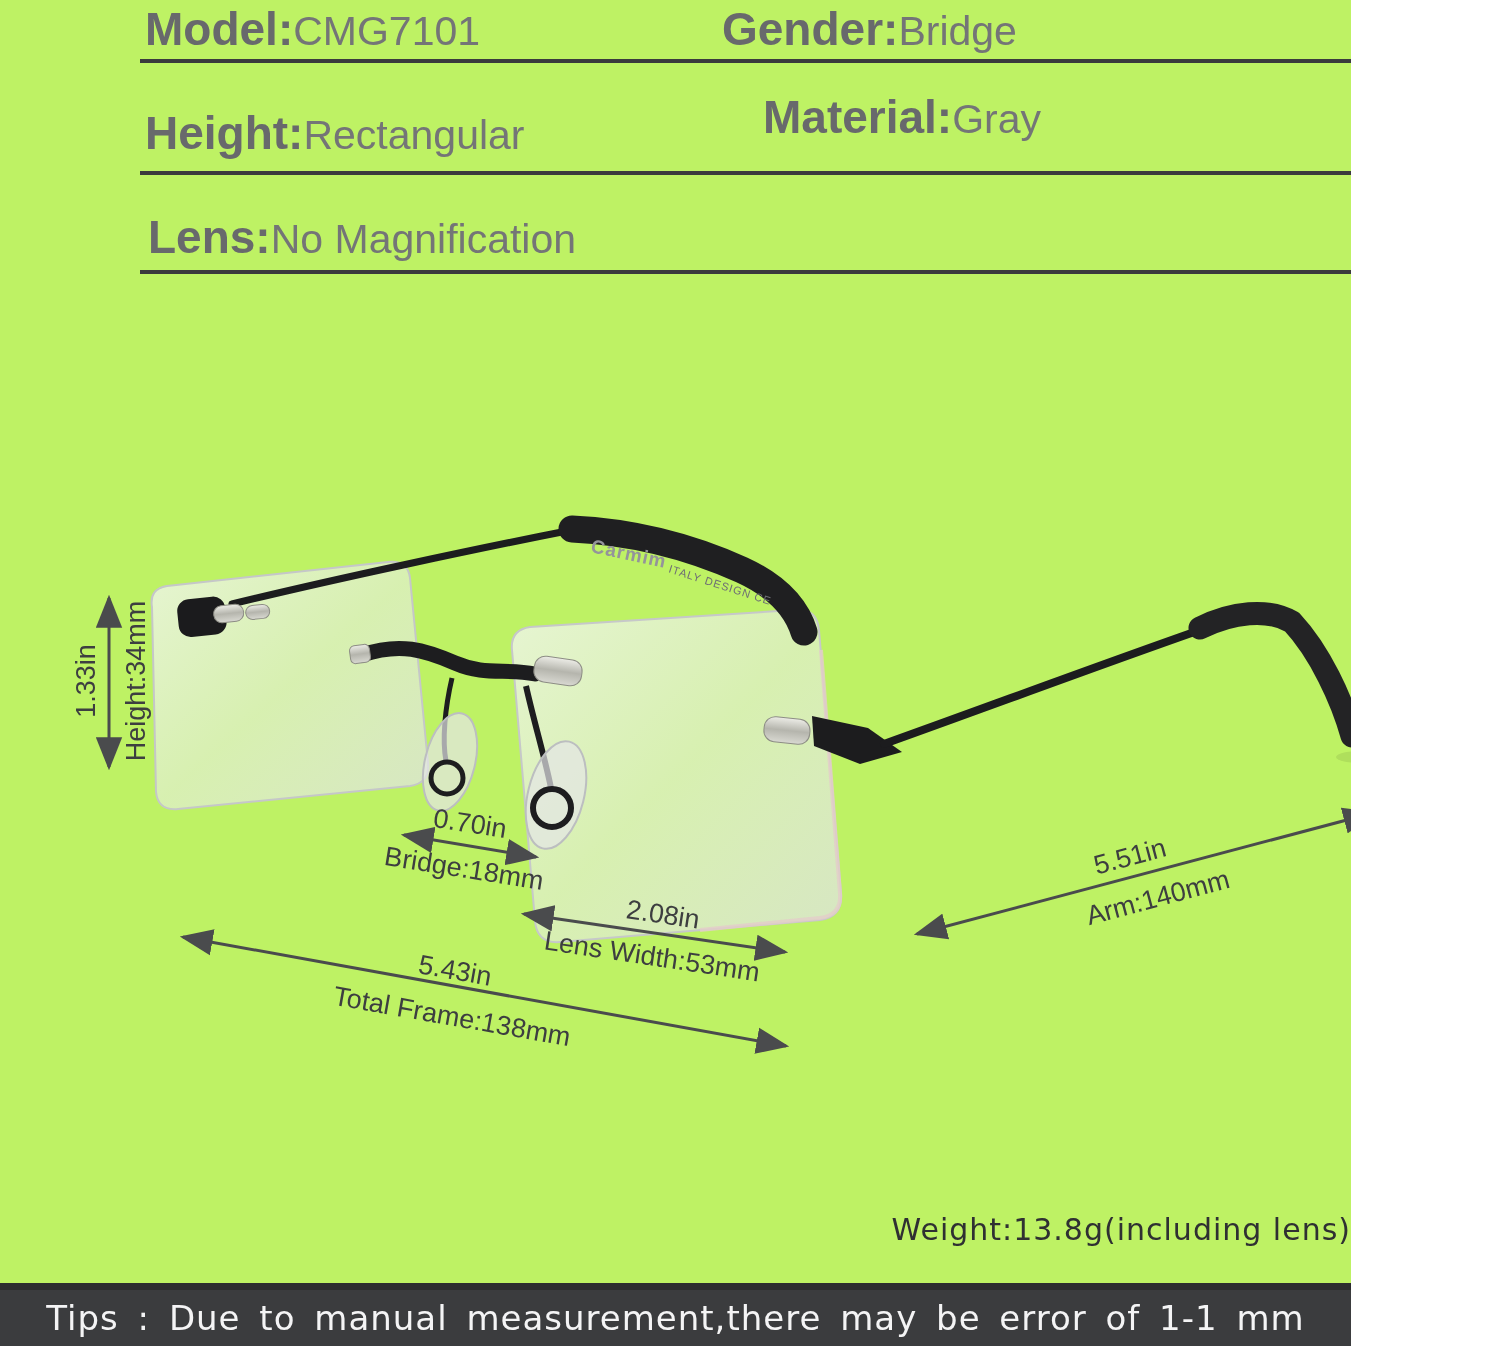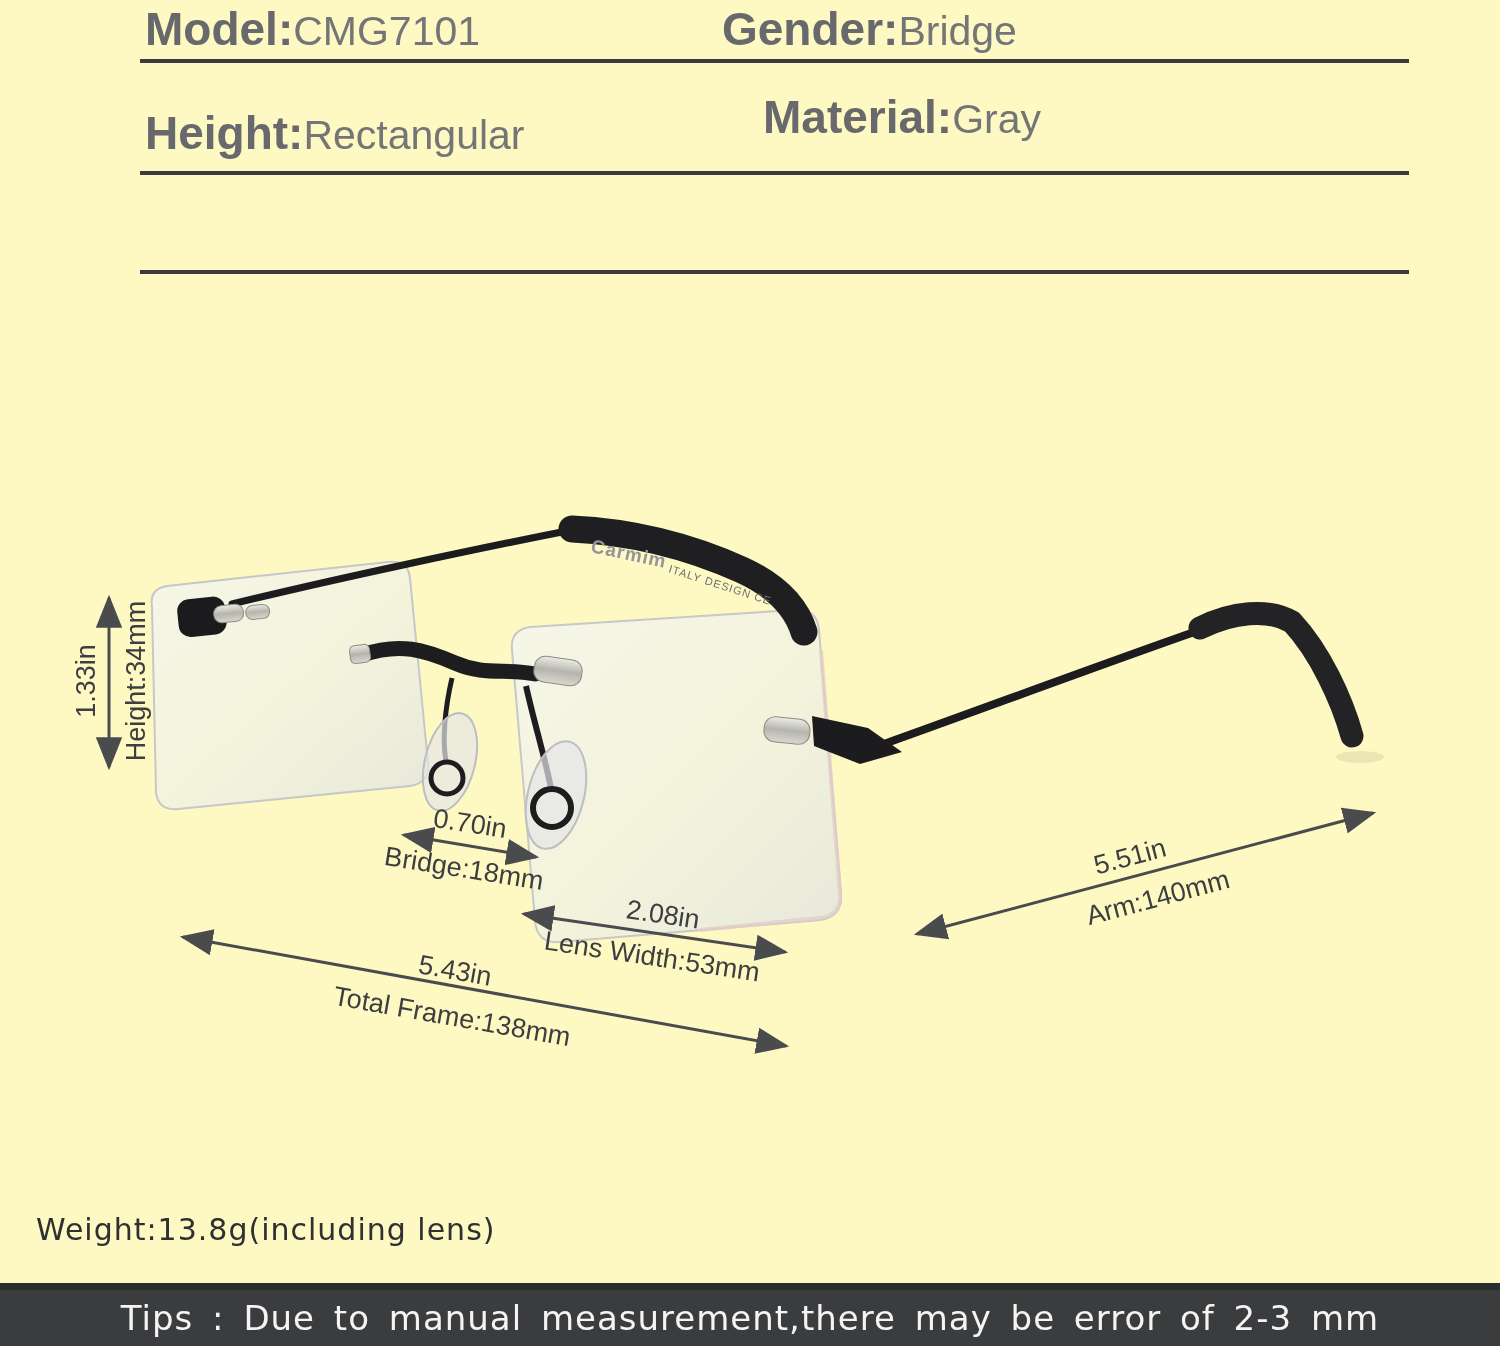--- a/index.html
+++ b/index.html
@@ -1,33 +1,33 @@
 <!DOCTYPE html>
 <html><head>
 <meta charset="utf-8">
 <style>
   html,body{margin:0;padding:0;background:#ffffff;}
   .canvas{
-    position:relative;width:1500px;height:1346px;background:#fef9c3;overflow:hidden;
+    position:relative;width:1351px;height:1346px;background:#bef264;overflow:hidden;
     font-family:"Liberation Sans", sans-serif;
   }
   
   .spec-cell{position:absolute;display:flex;align-items:baseline;white-space:nowrap;}
   .spec-label{font-size:46px;font-weight:bold;color:#68696c;letter-spacing:0px;}
   .spec-value{font-size:41px;font-weight:400;color:#747577;}
   .spec-line{position:absolute;left:140px;width:1269px;height:4px;background:#3b3b3d;}
   
   .dim{
     position:absolute;white-space:nowrap;color:#3d3e40;font-size:27px;
     transform-origin:center center;
   }
   
   .weight{
-    position:absolute;left:0;top:1212px;width:100%;text-align:left;
-    font-family:"DejaVu Sans", sans-serif;font-size:30px;color:#2f3032;letter-spacing:1px;margin-left:36px;
+    position:absolute;left:0;top:1212px;width:100%;text-align:right;
+    font-family:"DejaVu Sans", sans-serif;font-size:30px;color:#2f3032;letter-spacing:1px;
   }
   
   .tips-bar{
     position:absolute;left:0;bottom:0;width:100%;height:56px;
     background:#3b3c3e;border-top:7px solid #2c2d2f;
     display:flex;align-items:center;justify-content:center;
   }
   .tips-text{
     font-family:"DejaVu Sans", sans-serif;font-size:34px;color:#f4f4f5;
     letter-spacing:1px;word-spacing:7px;white-space:nowrap;
@@ -52,20 +52,24 @@
   <div class="spec-cell" style="left:145px;top:106px">
     <span class="spec-label">Height:</span>
       <span class="spec-value">Rectangular</span>
   </div>
   <div class="spec-cell" style="left:763px;top:90px">
     <span class="spec-label">Material:</span>
       <span class="spec-value">Gray</span>
   </div>
   <div class="spec-line" style="top:171px"></div>
 
+  <div class="spec-cell" style="left:148px;top:210px">
+    <span class="spec-label">Lens:</span>
+      <span class="spec-value">No Magnification</span>
+  </div>
   <div class="spec-line" style="top:270px"></div>
 
   <svg width="1500" height="1346" viewBox="0 0 1500 1346">
     <defs>
       <marker id="ah" viewBox="0 0 10 8" refX="9" refY="4" markerWidth="11" markerHeight="9" orient="auto-start-reverse">
         <path d="M0,0 L10,4 L0,8 Z" fill="#4a4b4d"></path>
       </marker>
       <linearGradient id="lensGrad" x1="0" y1="0" x2="1" y2="1">
         <stop offset="0" stop-color="#f4f6f7" stop-opacity="0.75"></stop>
         <stop offset="0.5" stop-color="#eceeef" stop-opacity="0.55"></stop>
@@ -139,16 +143,16 @@
 
   <div class="dim" style="left:455px; top:971px;  transform:translate(-50%,-50%) rotate(10deg);">5.43in</div>
   <div class="dim" style="left:452px; top:1017px; transform:translate(-50%,-50%) rotate(10deg);">Total Frame:138mm</div>
 
   <div class="dim" style="left:1130px; top:857px; transform:translate(-50%,-50%) rotate(-15deg);">5.51in</div>
   <div class="dim" style="left:1158px; top:898px; transform:translate(-50%,-50%) rotate(-15deg);">Arm:140mm</div>
 
   <div class="weight">Weight:13.8g(including lens)</div>
 
   <div class="tips-bar">
-    <span class="tips-text">Tips : Due to manual measurement,there may be error of 2-3 mm</span>
+    <span class="tips-text">Tips : Due to manual measurement,there may be error of 1-1 mm</span>
   </div>
 
 </div>
 
 </body></html>

